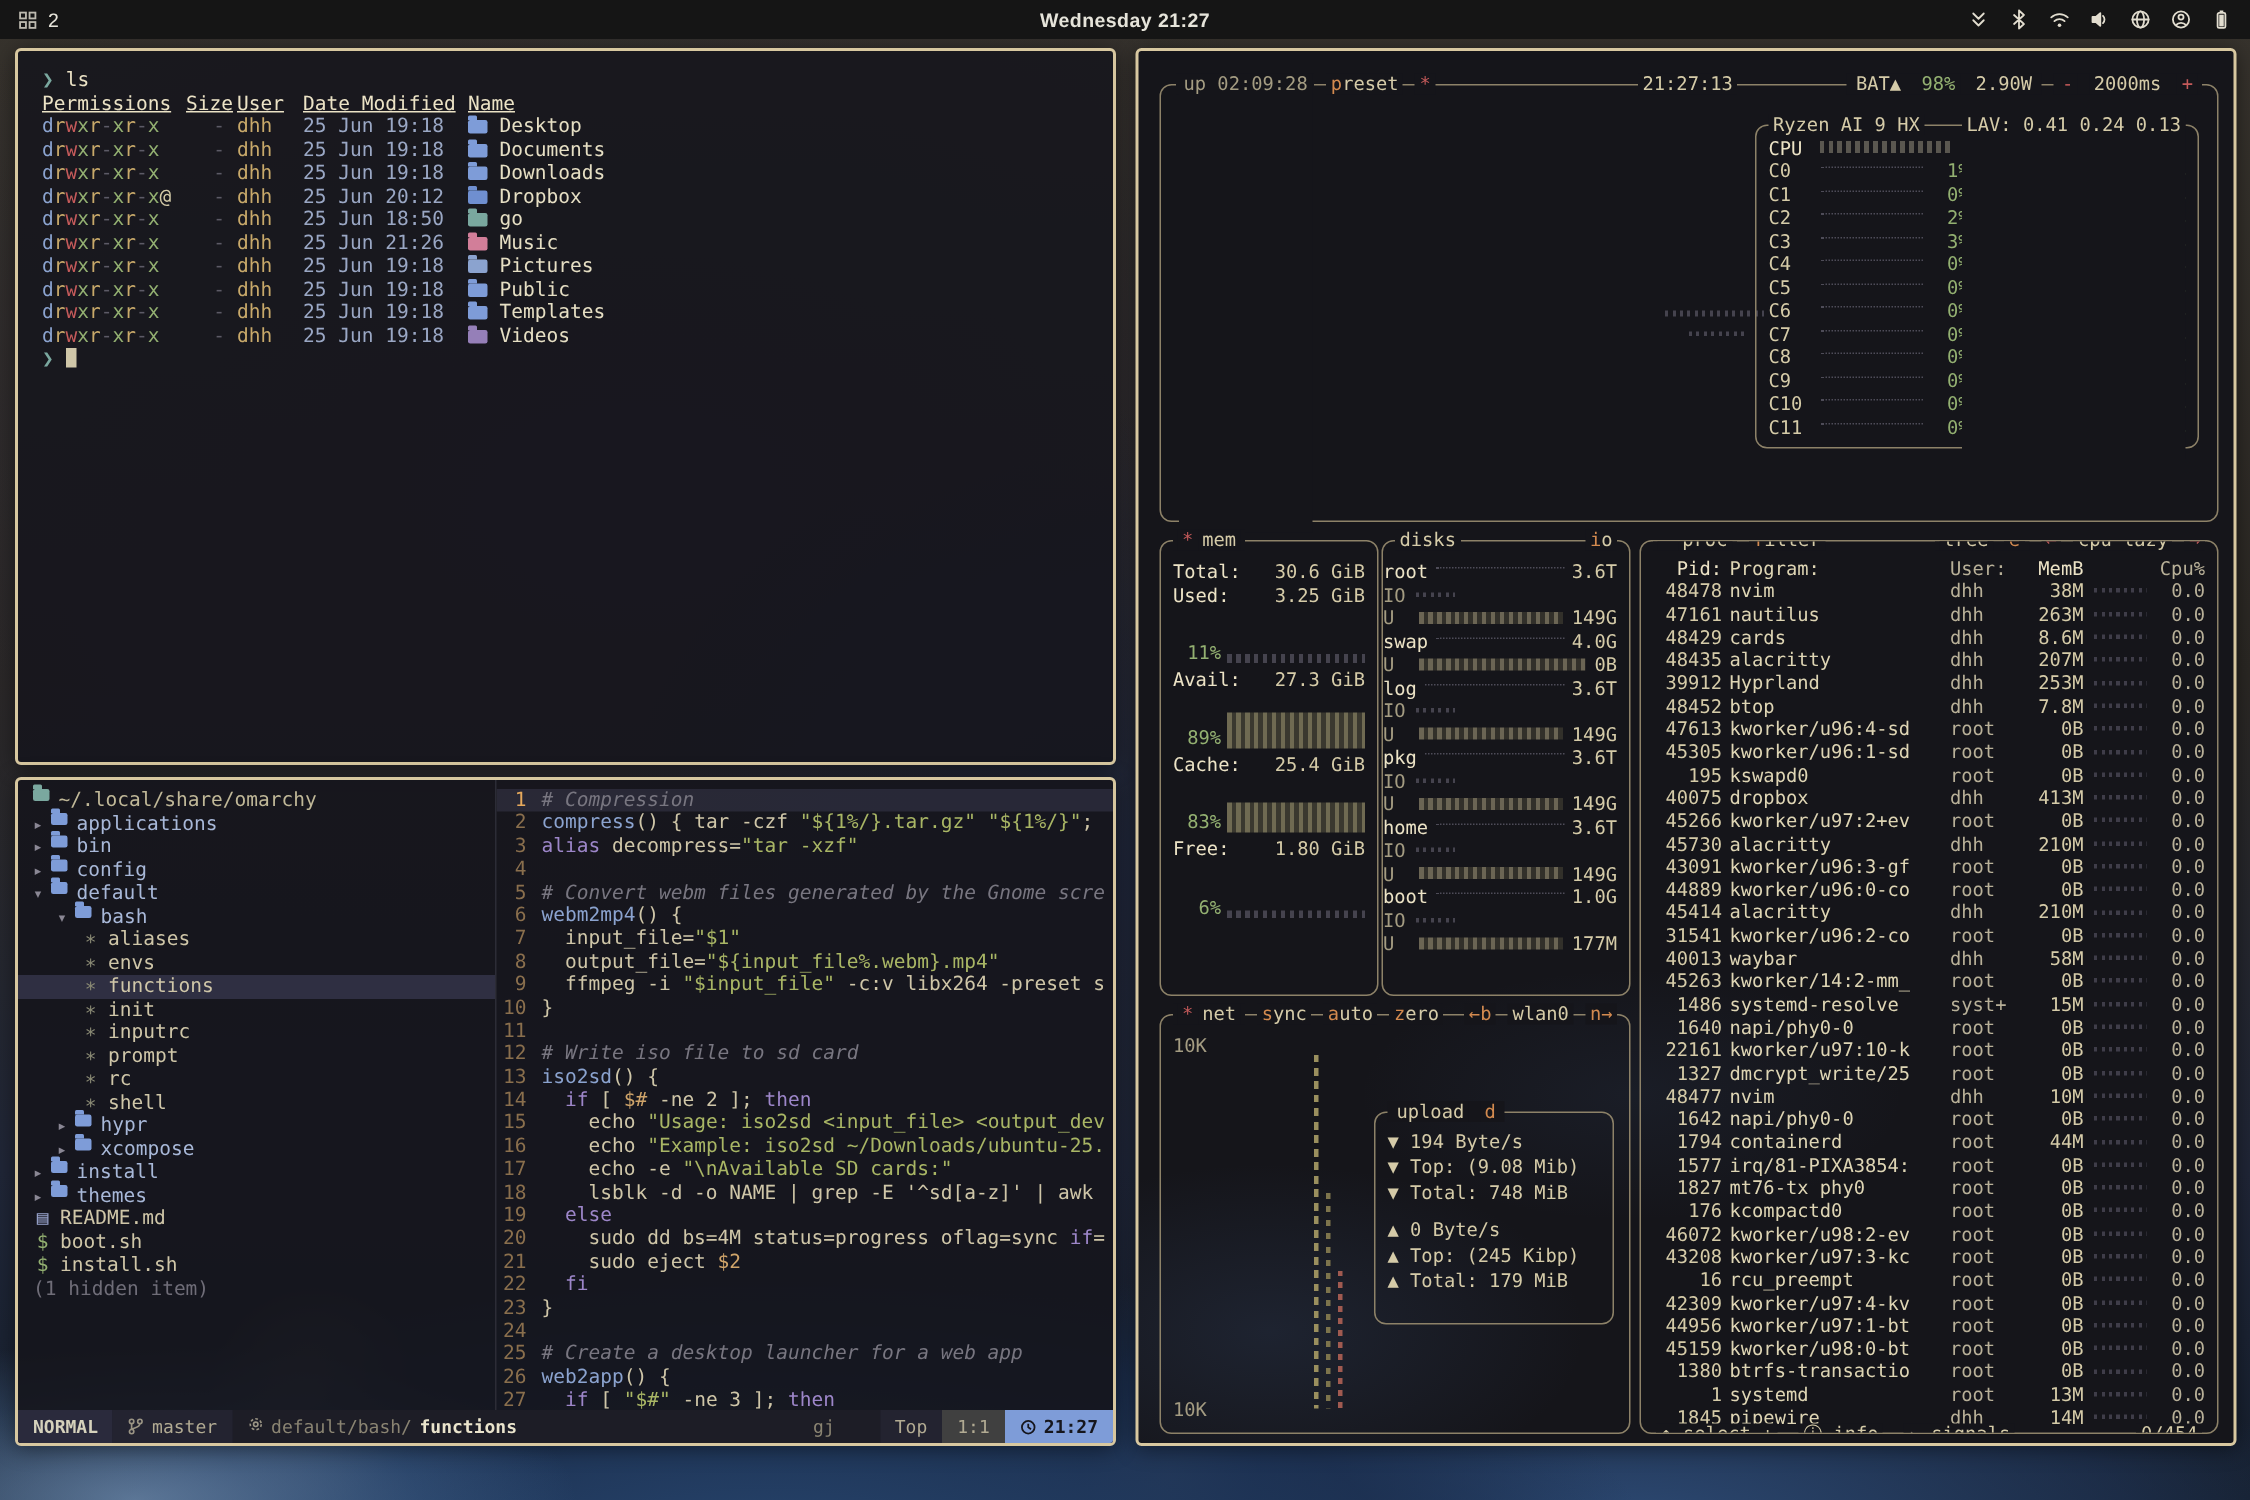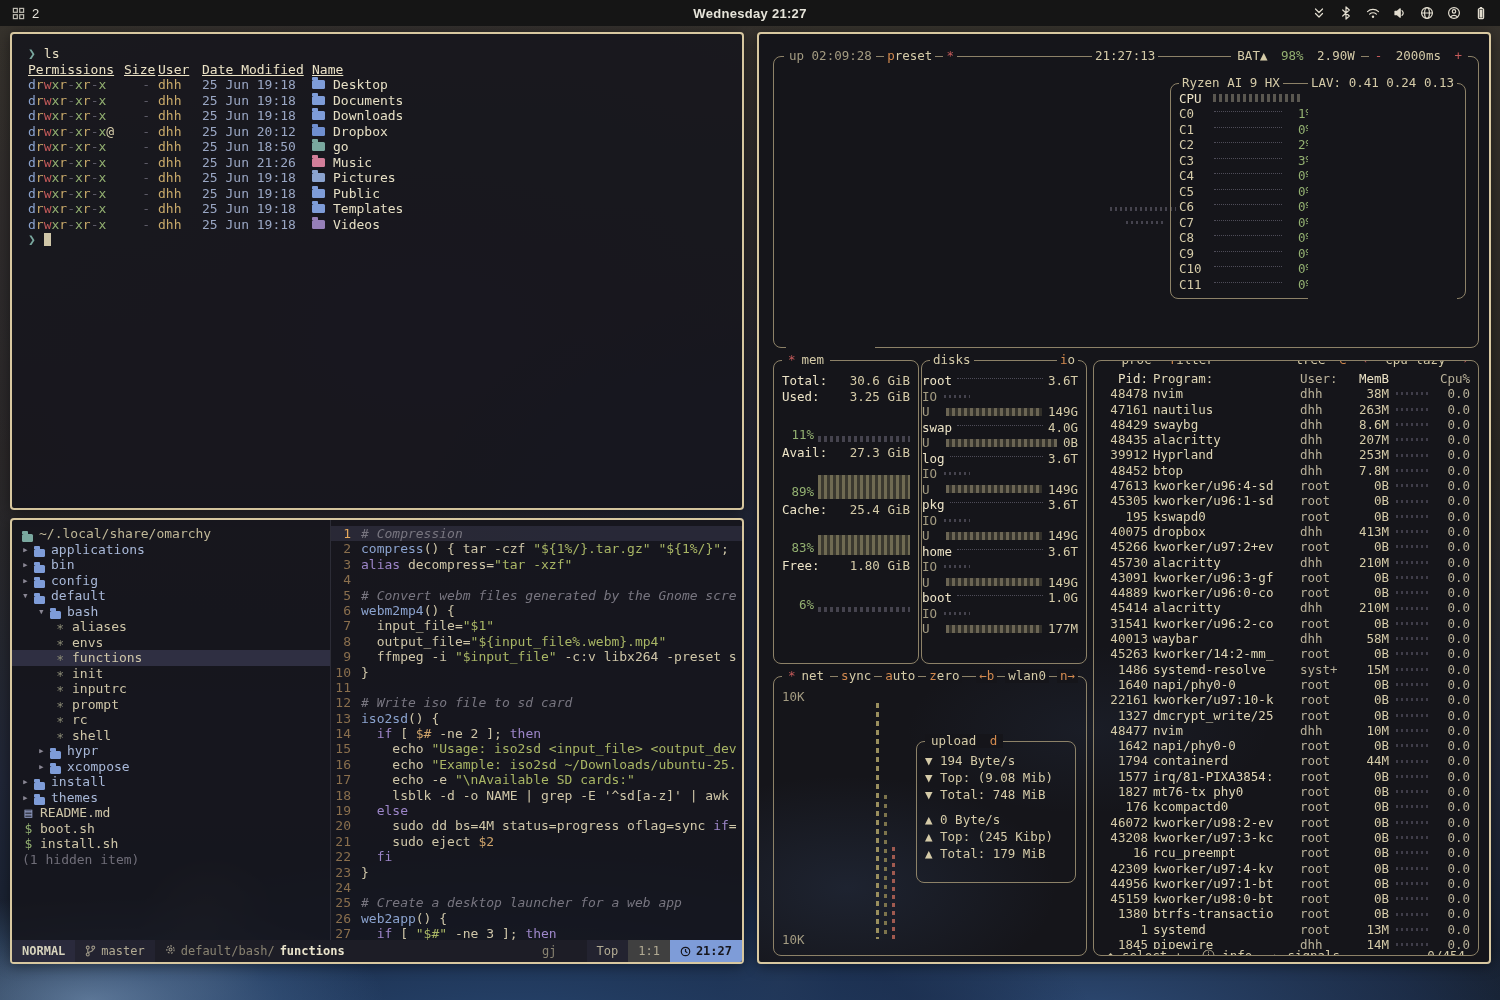--- a/index.html
+++ b/index.html
@@ -53,21 +53,21 @@
   .pc-d{color:var(--blu)}.pc-r{color:var(--yel)}.pc-w{color:var(--red)}.pc-x{color:var(--grn)}.pc-n{color:#5c5a66}.pc-a{color:var(--fg)}
   .lsu{color:var(--yel)} .lsd{color:#9aa7c4} .lsn{color:#e6dfc4}
   .ficon{display:inline-block;width:13px;height:9px;border-radius:1.5px;margin-right:8px;position:relative;background:#7e9cd8;flex:none}
   .ficon::before{content:"";position:absolute;top:-3px;left:0;width:6px;height:3px;border-radius:1px 1px 0 0;background:inherit}
   .i-go{background:#7aa89f}.i-music{background:#d27e99}.i-videos{background:#957fb8}.i-dropbox{background:#6f8fd0}
   .i-pictures{background:#8ba3cf}.i-desktop{background:#7e9cd8}.i-folder{background:#7e9cd8}
   .cursor{display:inline-block;width:7px;height:13px;background:#cfc6a8;vertical-align:-2px}
 
   
   .tree{position:absolute;left:0;top:0;bottom:22px;width:318px;padding-top:6px;overflow:hidden}
-  .titem{height:15.5px;line-height:15.5px;white-space:nowrap;display:flex;align-items:flex-end;color:#cfc6a8}
+  .titem{height:15.5px;line-height:15.5px;white-space:nowrap;display:flex;align-items:flex-start;color:#cfc6a8}
   .titem.fold .tlabel{color:#a8b8d8}
   .titem.rootline .tlabel{color:#c0b898}
   .titem.sel{background:rgba(90,90,125,.38)}
   .titem.muted .tlabel{color:#6f6d78;}
   .chev{color:#8a8794;width:12px;display:inline-block;font-size:11px}
   .i-tree{width:11px;height:8px;margin-right:6px}
   .i-root{width:11px;height:8px;margin-right:6px;background:#7aa89f}
   .tfi{width:13px;margin-right:5px;color:#8a8a74;display:inline-block;text-align:center}
   .tfi.sh{color:#93b071}.tfi.rm{color:#9aa5ce}
   .editor{position:absolute;left:318px;right:0;top:0;bottom:22px;border-left:1px solid #2c2c36;padding-top:6px;overflow:hidden}
@@ -863,21 +863,21 @@
         <div class="prow">
           <span class="ppid">47161</span>
           <span class="pprog">nautilus</span>
           <span class="puser">dhh</span>
           <span class="pmem">263M</span>
           <span class="pgr"></span>
           <span class="pcpu">0.0</span>
         </div>
         <div class="prow">
           <span class="ppid">48429</span>
-          <span class="pprog">swaybg</span>
+          <span class="pprog">cards</span>
           <span class="puser">dhh</span>
           <span class="pmem">8.6M</span>
           <span class="pgr"></span>
           <span class="pcpu">0.0</span>
         </div>
         <div class="prow">
           <span class="ppid">48435</span>
           <span class="pprog">alacritty</span>
           <span class="puser">dhh</span>
           <span class="pmem">207M</span>

